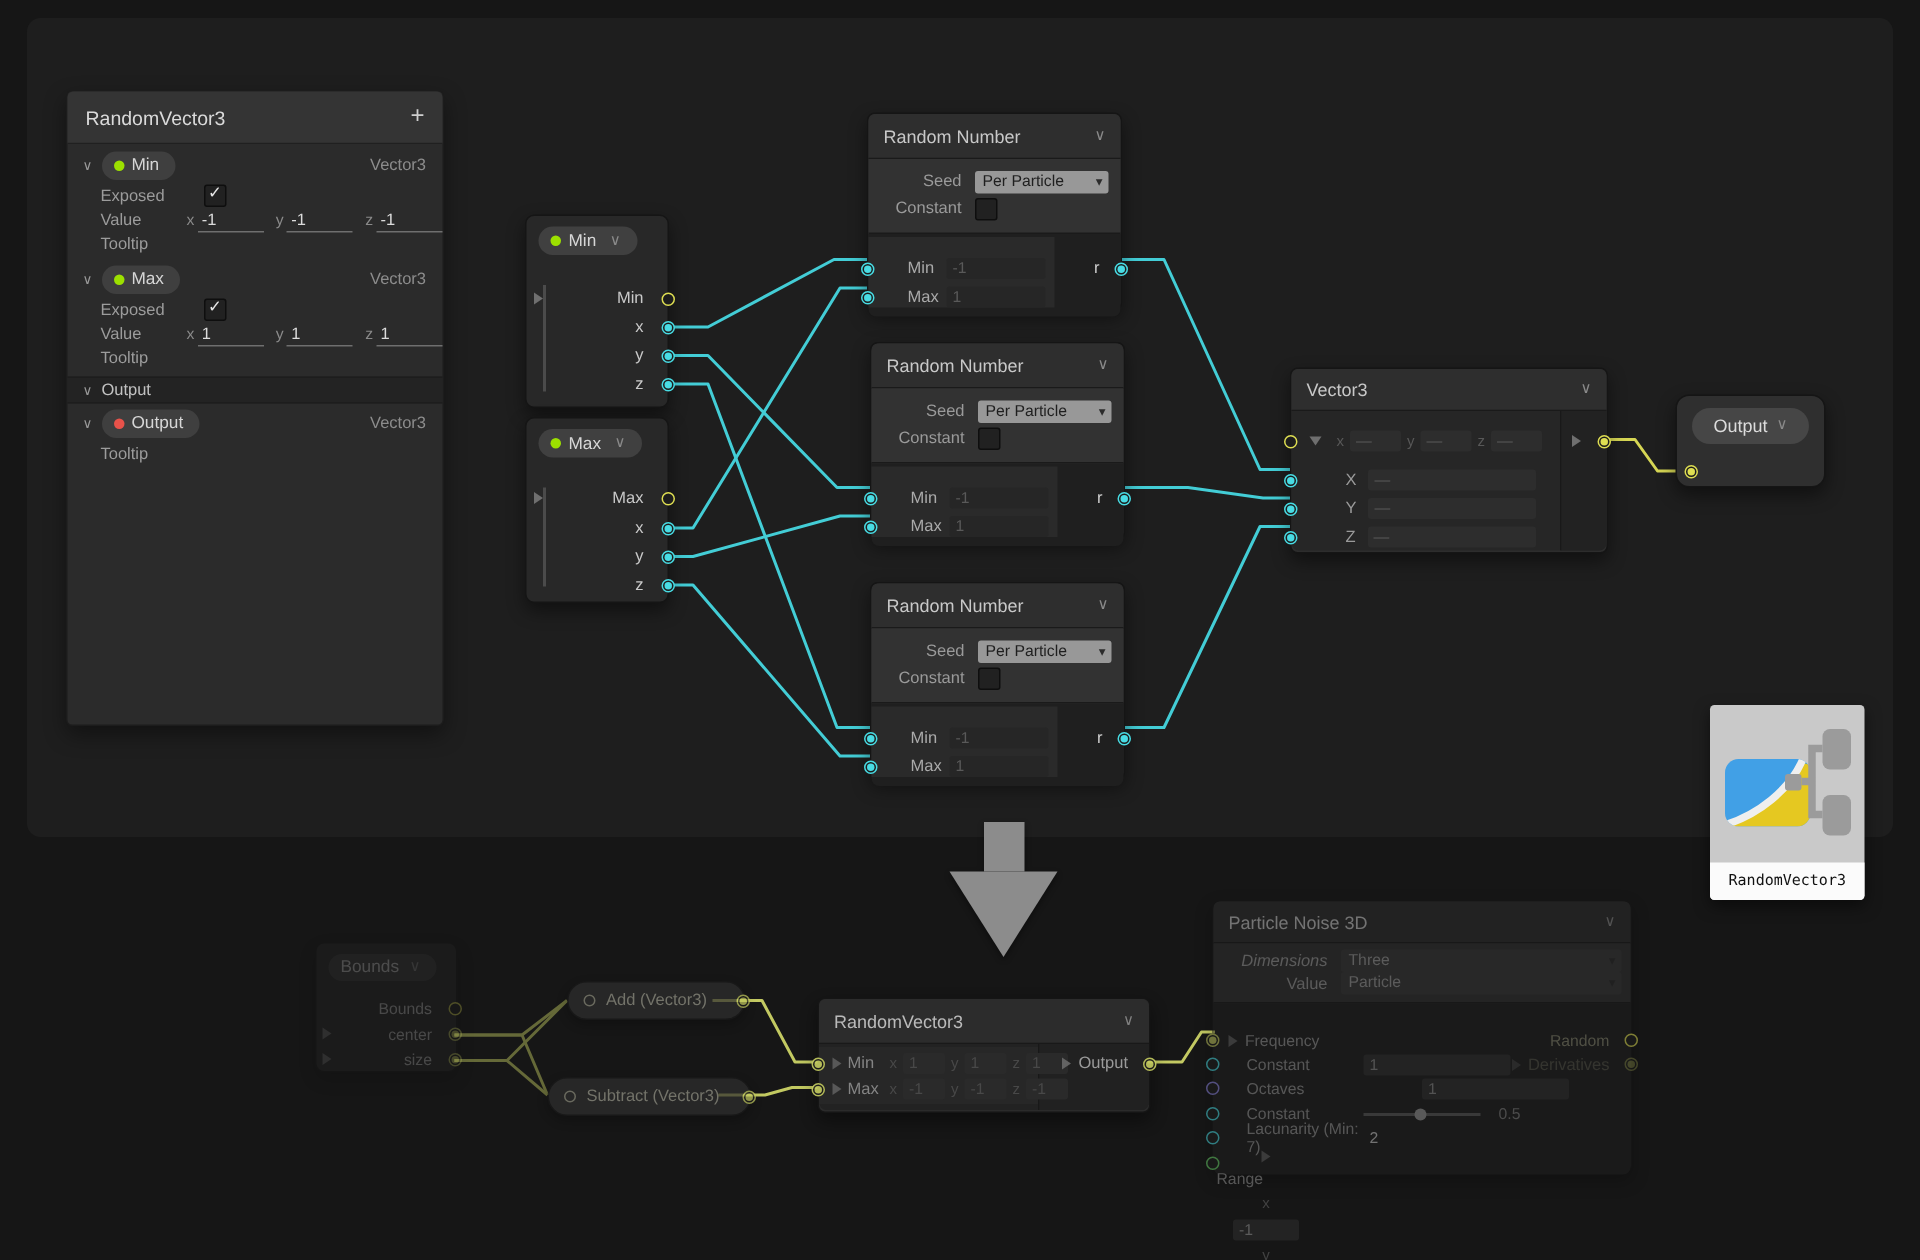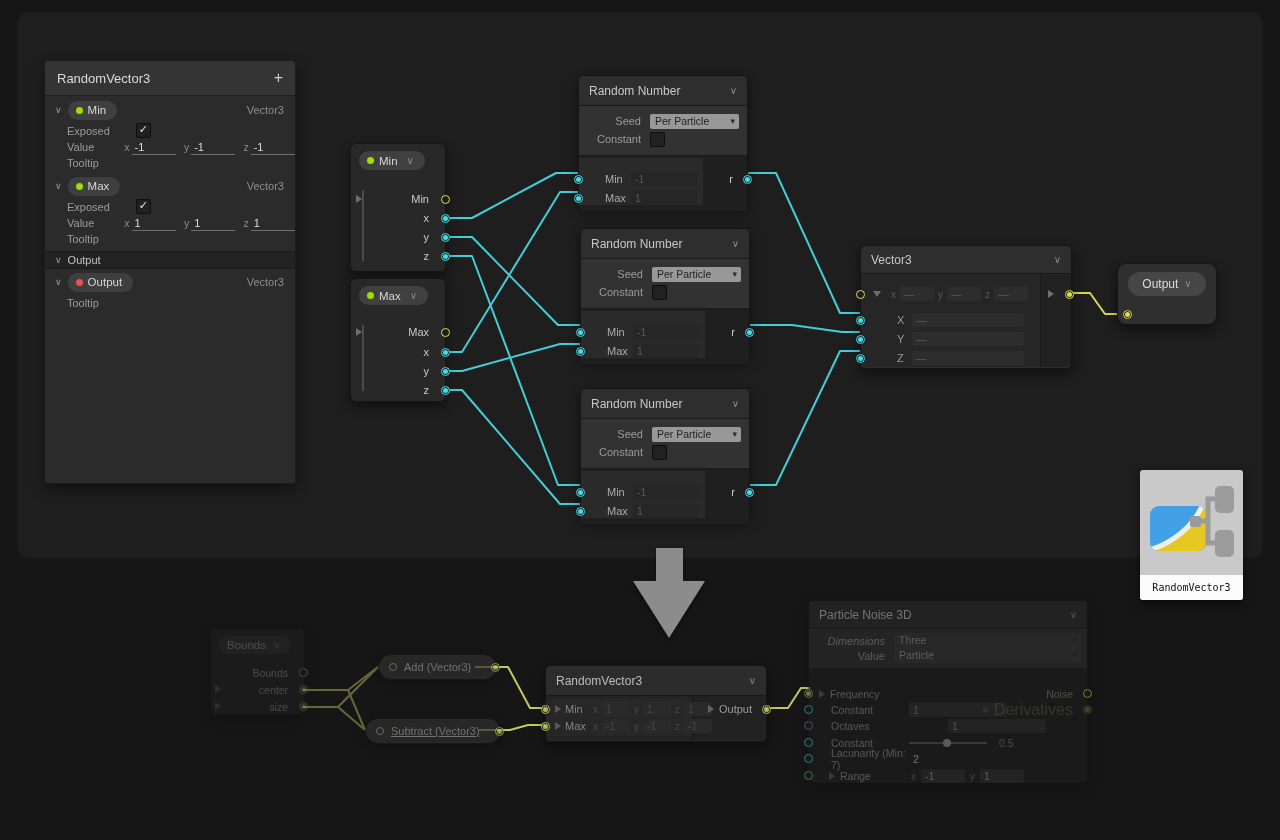--- a/index.html
+++ b/index.html
@@ -418,21 +418,21 @@
     <span class="tri-r" style="position:absolute;left:4px;top:73px;"></span>
     <span class="prt" style="top:72px;font-size:10.5px;">size</span>
     <span class="port c-olive filled" style="right:-4px;top:73px;"></span>
   </div>
 
   <div class="mini fade70" style="left:378px;top:654px;width:97px;">
     <span class="ring"></span>
     <span>Add (Vector3)</span>
     <span class="port c-olive filled" style="right:-4px;top:8px;"></span>
   </div>
-  <div class="mini fade70" style="left:365px;top:718px;width:114px;text-decoration:underline;">
+  <div class="mini fade70" style="left:365px;top:718px;width:114px;">
     <span class="ring"></span>
     <span>Subtract (Vector3)</span>
     <span class="port c-olive filled" style="right:-4px;top:8px;"></span>
   </div>
 
   <div class="node fade90" style="left:545px;top:665px;width:220px;height:75px;">
     <div class="nhead">
         <span>RandomVector3</span>
         <span class="chev"></span>
       </div>
@@ -484,32 +484,32 @@
         <span class="enum" style="background:#3a3a3a;color:#9a9a9a;width:168px;">Particle</span>
         </div>
     </div>
     <div class="ports" style="height:114px;">
       <span class="port c-olive filled" style="left:-5px;top:20px;"></span>
       <div class="prow" style="left:10px;top:16px;gap:5px;">
         <span class="tri-r" style="border-left-color:#5e5e5e;"></span>
         <span style="color:#929292;font-size:10.5px;">Frequency</span>
       </div>
       <div class="prow" style="right:14px;top:16px;">
-        <span style="color:#84846e;font-size:10.5px;">Noise</span>
+        <span style="color:#84846e;font-size:10.5px;">Random</span>
       </div>
       <span class="port c-yellow" style="right:-5px;top:20px;"></span>
 
       <span class="port c-cyan" style="left:-5px;top:36px;"></span>
       <div class="prow" style="left:22px;top:32px;">
           <span style="color:#929292;font-size:10.5px;width:78px;">Constant</span>
         <span class="vbox" style="width:90px;background:#303030;color:#8a8a8a;">1</span>
         </div>
       <div class="prow" style="right:14px;top:32px;gap:5px;opacity:.5;">
         <span class="tri-r" style="border-left-color:#5e5e5e;"></span>
-        <span style="color:#84846e;font-size:16px;">Derivatives</span>
+        <span style="color:#84846e;font-size:11px;">Derivatives</span>
       </div>
       <span class="port c-olive filled" style="right:-5px;top:36px;opacity:.5;"></span>
 
       <span class="port c-purple" style="left:-5px;top:52px;"></span>
       <div class="prow" style="left:22px;top:48px;gap:39px;">
           <span style="color:#929292;font-size:10.5px;width:78px;">Octaves</span>
         <span class="vbox" style="width:90px;background:#303030;color:#8a8a8a;">1</span>
         </div>
 
       <span class="port c-cyan" style="left:-5px;top:69px;"></span>
@@ -521,21 +521,21 @@
         <span style="color:#7c7c7c;font-size:10.5px;margin-left:12px;">0.5</span>
         </div>
 
       <span class="port c-cyan" style="left:-5px;top:85px;"></span>
       <div class="prow" style="left:22px;top:81px;">
           <span style="color:#929292;font-size:10.5px;width:82px;">Lacunarity (Min: 7)</span>
         <span style="color:#c6c6c6;font-size:10.5px;">2</span>
         </div>
 
       <span class="port c-green" style="left:-5px;top:102px;"></span>
-      <div class="prow" style="left:20px;top:98px;gap:5px;">
+      <div class="prow" style="left:2px;top:98px;gap:5px;flex-direction:column;">
         <span class="tri-r" style="border-left-color:#5e5e5e;"></span>
         <span style="color:#929292;font-size:10.5px;width:66px;">Range</span>
         <span style="color:#6a6a6a;font-size:10px;">x</span>
         <span class="vbox" style="width:36px;background:#303030;color:#9a9a9a;">-1</span>
         <span style="color:#6a6a6a;font-size:10px;">y</span>
         <span class="vbox" style="width:36px;background:#303030;color:#9a9a9a;">1</span>
       </div>
     </div>
   </div>
 </div>

